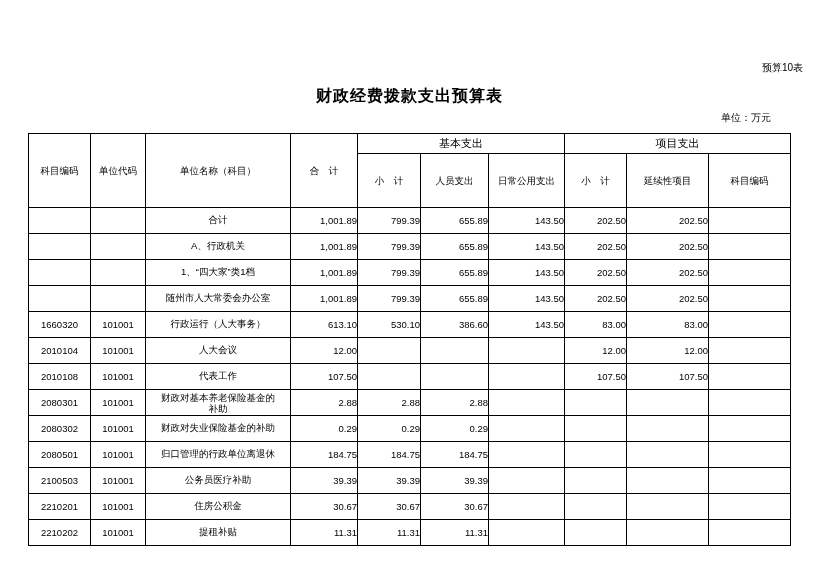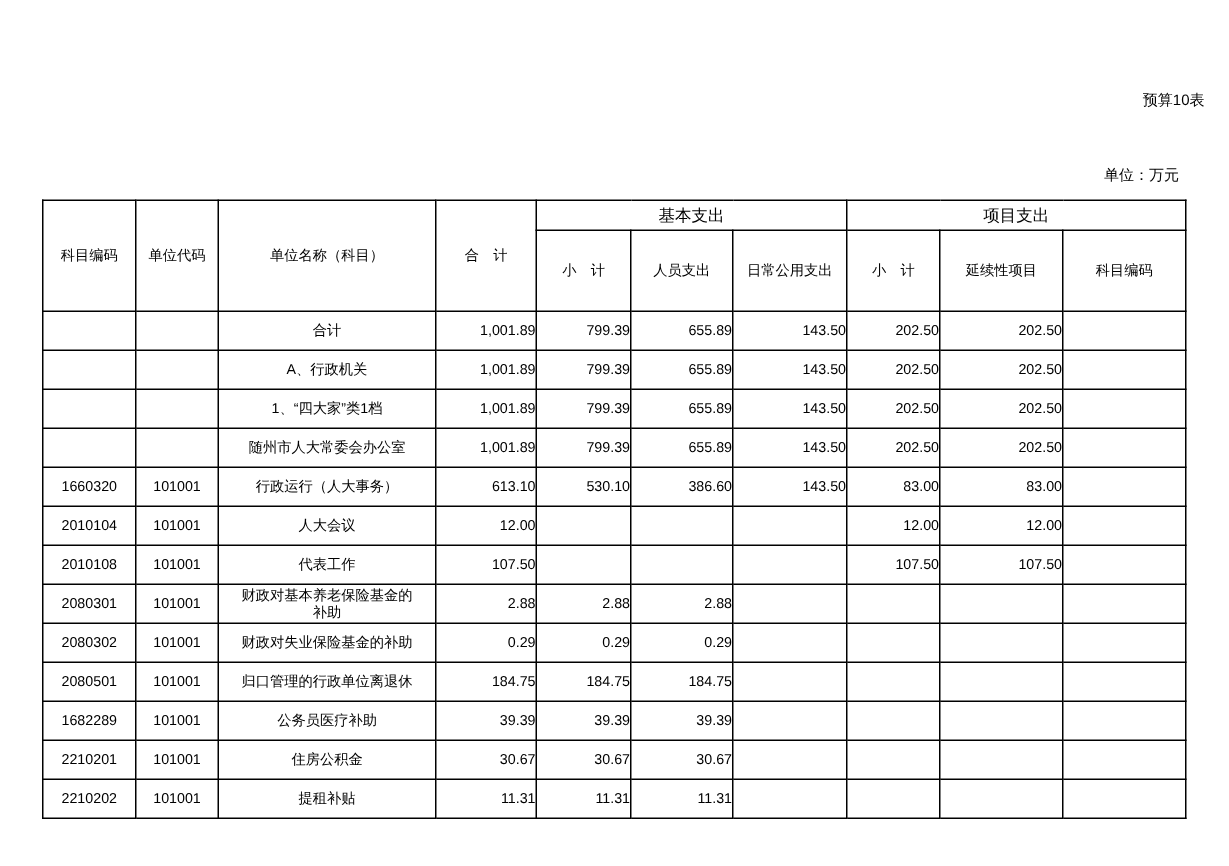--- a/index.html
+++ b/index.html
@@ -34,21 +34,21 @@
     left: 0;
     width: 819px;
     text-align: center;
     font-size: 16px;
     font-weight: bold;
     letter-spacing: 1px;
   }
   .unit-note {
     position: absolute;
     top: 112px;
-    right: 33px;
+    right: 48px;
     font-size: 10px;
     line-height: 12px;
     white-space: nowrap;
   }
   table.budget {
     position: absolute;
     top: 133px;
     left: 28px;
     width: 762px;
     border-collapse: collapse;
@@ -104,20 +104,21 @@
     display: block;
   }
 </style>
 </head>
 <body>
 
 <div class="page">
 
   <div class="form-no">预算10表</div>
 
+  <div class="doc-title">财政经费拨款支出预算表</div>
 
   <div class="unit-note">单位：万元</div>
 
   <table class="budget">
     <colgroup>
       <col style="width:62px">
       <col style="width:55px">
       <col style="width:145px">
       <col style="width:67px">
       <col style="width:63px">
@@ -263,21 +264,21 @@
           <td class="name ind4">归口管理的行政单位离退休</td>
           <td class="num">184.75</td>
           <td class="num">184.75</td>
           <td class="num">184.75</td>
           <td class="num"></td>
           <td class="num"></td>
           <td class="num"></td>
           <td class="num"></td>
         </tr>
         <tr>
-          <td class="code">1682289</td>
+          <td class="code">2100503</td>
           <td class="code">101001</td>
           <td class="name ind4">公务员医疗补助</td>
           <td class="num">39.39</td>
           <td class="num">39.39</td>
           <td class="num">39.39</td>
           <td class="num"></td>
           <td class="num"></td>
           <td class="num"></td>
           <td class="num"></td>
         </tr>

